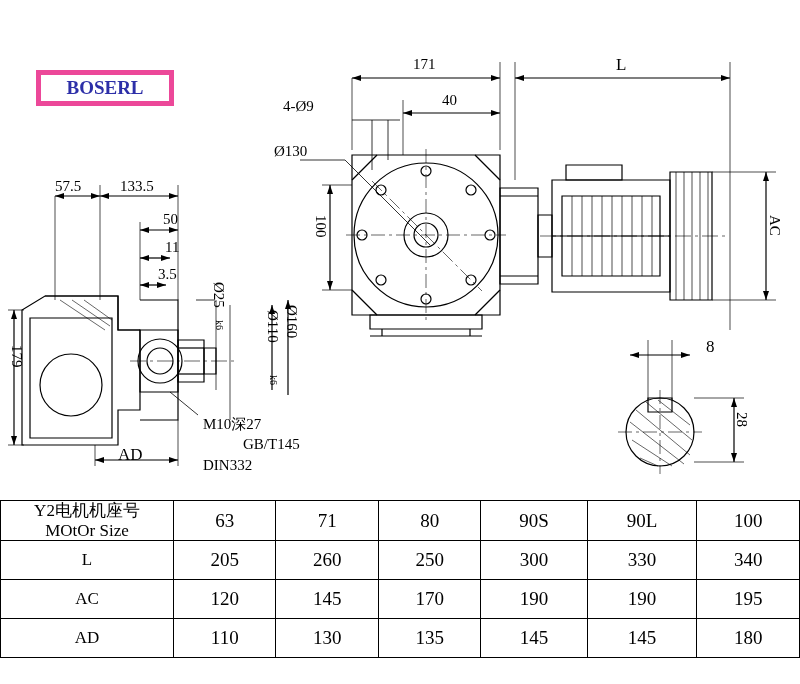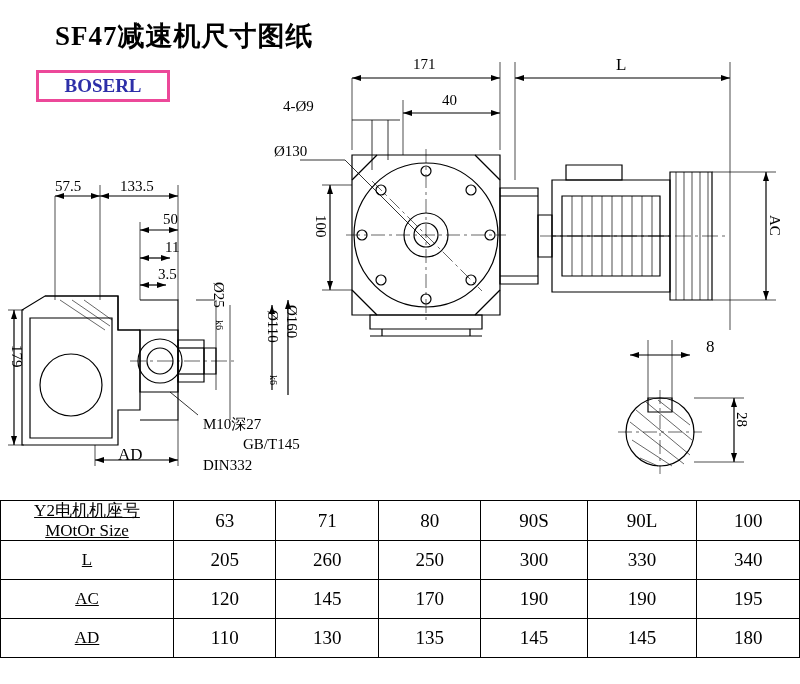--- a/index.html
+++ b/index.html
@@ -10,21 +10,21 @@
   #page{position:relative;width:800px;height:684px;}
 
   
   .title{
     position:absolute;left:55px;top:18px;
     font-size:27px;font-weight:bold;letter-spacing:1px;
     font-family:"Liberation Serif", serif;
   }
   .brand{
     position:absolute;left:36px;top:70px;
-    width:128px;height:26px;border:3px solid #ec4899;
+    width:128px;height:26px;border:5px solid #ec4899;
     display:flex;align-items:center;justify-content:center;
     color:#2d2fa8;font-weight:bold;font-size:19px;
     font-family:"Liberation Serif", serif;
   }
 
   
   .lbl{position:absolute;font-size:15px;font-family:"Liberation Serif",serif;white-space:nowrap;}
   .lbl.big{font-size:17px;}
   .vlbl{position:absolute;font-size:15px;writing-mode:vertical-rl;text-orientation:mixed;white-space:nowrap;}
 
@@ -36,30 +36,29 @@
   
   .table{
     position:absolute;left:0;top:500px;width:800px;
     border-collapse:collapse;
     font-family:"Liberation Serif",serif;
   }
   .table td{
     border:1px solid #000;text-align:center;font-size:19px;height:38px;
     padding:0;
   }
-  .table td.rowhead{width:172px;font-size:17px;line-height:1.15;text-decoration:underline;}
+  .table td.rowhead{width:172px;font-size:17px;line-height:1.15;}
   .table td.rowhead .cn{font-size:17px;}
   .table td.rowhead .en{font-size:17px;}
 </style>
 </head>
 <body>
 
 <div id="page">
 
-  <div class="title">SF47减速机尺寸图纸</div>
   <div class="brand">BOSERL</div>
 
   <svg width="800" height="500" viewBox="0 0 800 500">
     <g fill="none" stroke="#000" stroke-width="1.2">
 
       <line x1="352" y1="78" x2="500" y2="78"></line>
       <path d="M352,78 l9,-3 l0,6 z" fill="#000" stroke="none"></path>
       <path d="M500,78 l-9,-3 l0,6 z" fill="#000" stroke="none"></path>
       <line x1="352" y1="78" x2="352" y2="150" stroke-width="0.7"></line>
       <line x1="500" y1="62" x2="500" y2="150" stroke-width="0.7"></line>

